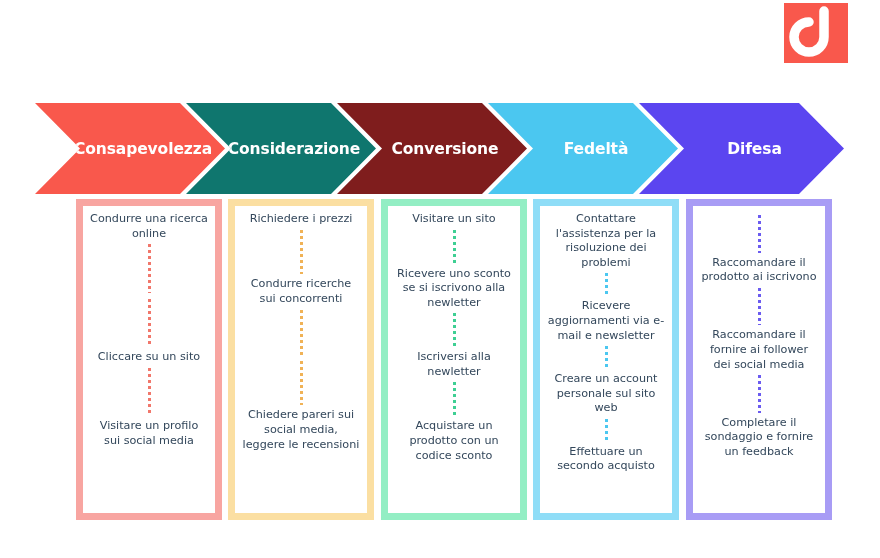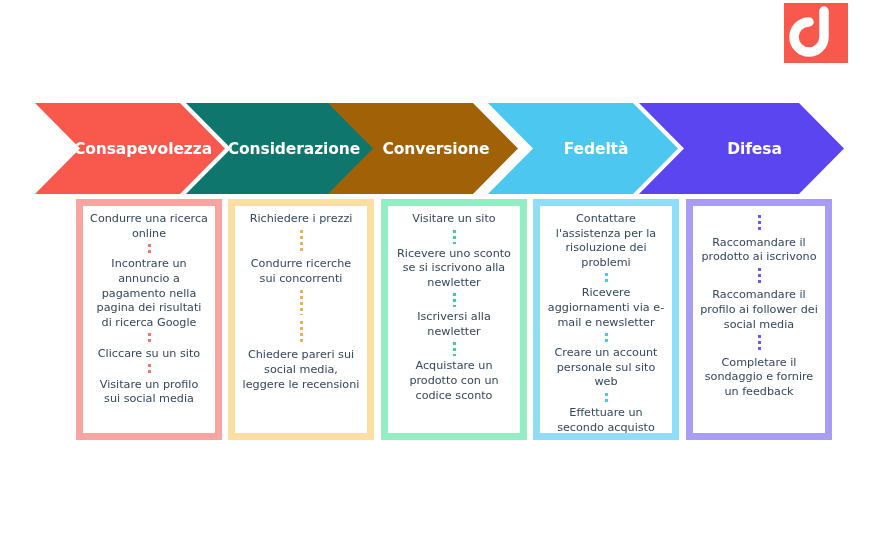--- a/index.html
+++ b/index.html
@@ -48,40 +48,40 @@
     font-weight: bold;
     letter-spacing: -0.1px;
     white-space: nowrap;
     padding-left: 26px;
     text-align: center;
   }
   .arrow-a1 { left: 35px;  width: 190px; background: #F9584C;
     clip-path: polygon(0 0, 145px 0, 190px 50%, 145px 100%, 0 100%, 45px 50%); }
   .arrow-a2 { left: 186px; width: 190px; background: #0f766e;
     clip-path: polygon(0 0, 145px 0, 190px 50%, 145px 100%, 0 100%, 45px 50%); }
-  .arrow-a3 { left: 328px; width: 190px; background: #a16207;
+  .arrow-a3 { left: 337px; width: 190px; background: #7f1d1d;
     clip-path: polygon(0 0, 145px 0, 190px 50%, 145px 100%, 0 100%, 45px 50%); }
   .arrow-a4 { left: 488px; width: 190px; background: #4BC7F0;
     clip-path: polygon(0 0, 145px 0, 190px 50%, 145px 100%, 0 100%, 45px 50%); }
   .arrow-a5 { left: 639px; width: 205px; background: #5B45F0;
     clip-path: polygon(0 0, 160px 0, 205px 50%, 160px 100%, 0 100%, 45px 50%); }
 
   
   #columns {
     position: absolute;
     left: 0;
     top: 199px;
     width: 880px;
     height: 321px;
   }
   .stage-column {
     position: absolute;
     top: 0;
     width: 146px;
-    height: 241px;
+    height: 321px;
     box-sizing: border-box;
     border-style: solid;
     border-width: 7px;
     background: #ffffff;
     padding: 6px 7px 10px 7px;
     display: flex;
     flex-direction: column;
     align-items: center;
   }
   .col-1 { left: 76px;  border-color: #F8A5A1; }
@@ -145,21 +145,20 @@
   </div>
 </div>
 
 <div id="columns">
 
   <div class="stage-column col-1">
     <div class="step-text">Condurre una ricerca online</div>
     <div class="step-connector c1">
         <i></i>
       </div>
-    <div class="step-text">Incontrare un annuncio a pagamento nella pagina dei risultati di ricerca Google</div>
     <div class="step-connector c1">
         <i></i>
       </div>
     <div class="step-text">Cliccare su un sito</div>
     <div class="step-connector c1">
         <i></i>
       </div>
     <div class="step-text">Visitare un profilo sui social media</div>
     <div class="step-connector"></div>
   </div>
@@ -215,21 +214,21 @@
   </div>
 
   <div class="stage-column col-5">
     <div class="step-connector c5">
         <i></i>
       </div>
     <div class="step-text">Raccomandare il prodotto ai iscrivono</div>
     <div class="step-connector c5">
         <i></i>
       </div>
-    <div class="step-text">Raccomandare il profilo ai follower dei social media</div>
+    <div class="step-text">Raccomandare il fornire ai follower dei social media</div>
     <div class="step-connector c5">
         <i></i>
       </div>
     <div class="step-text">Completare il sondaggio e fornire un feedback</div>
     <div class="step-connector"></div>
   </div>
 
 </div>
 
 </body></html>

